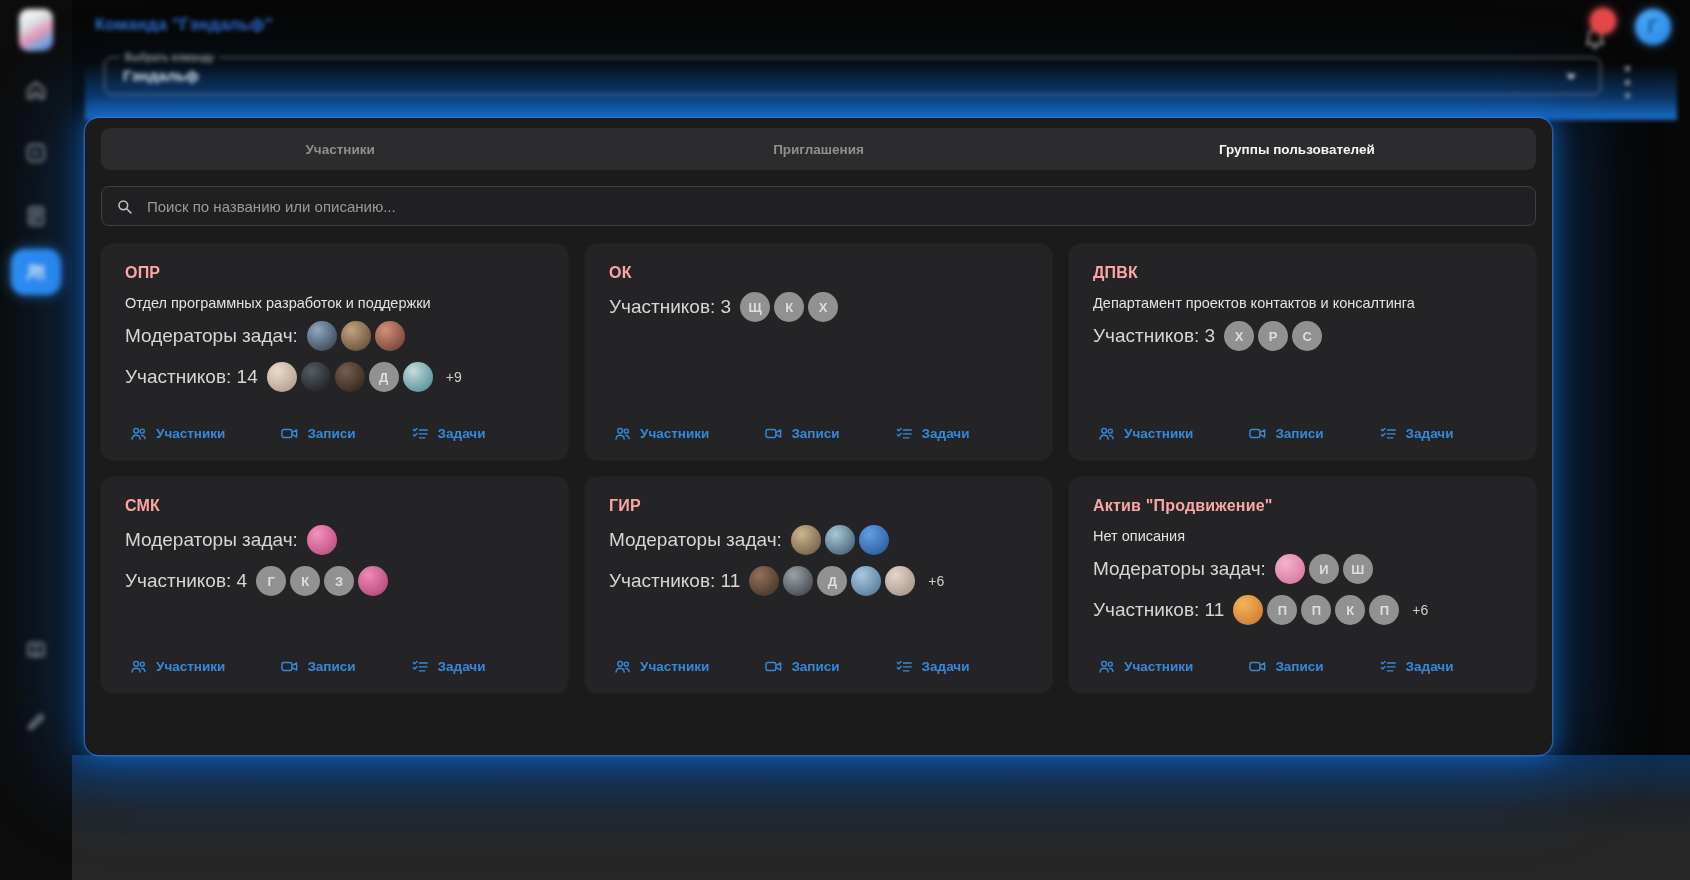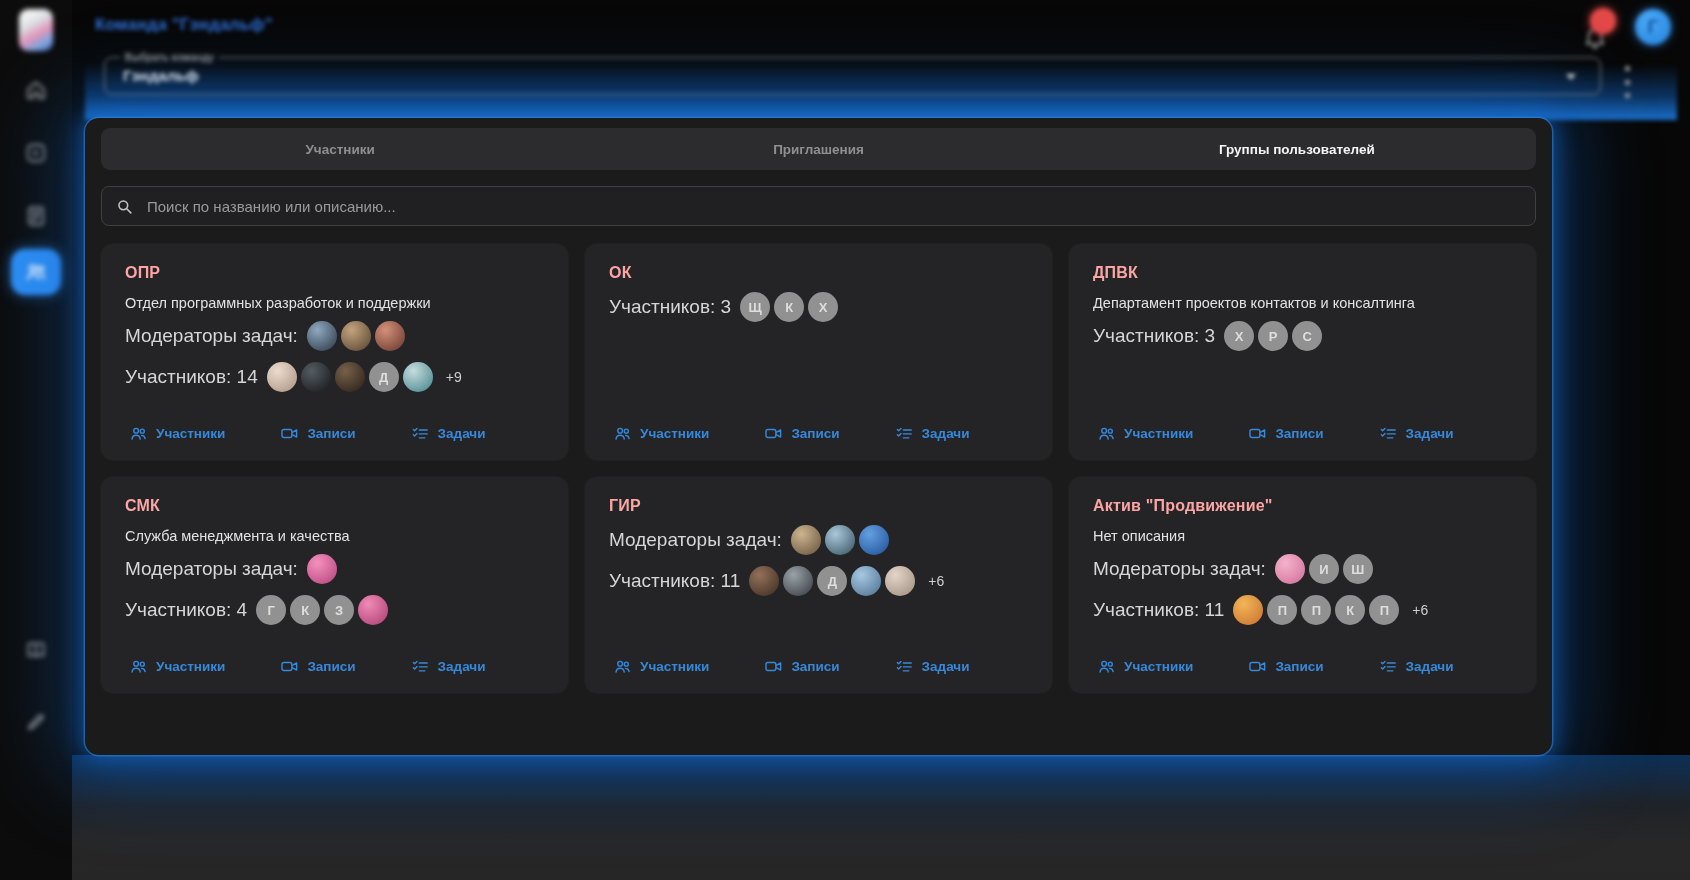--- a/index.html
+++ b/index.html
@@ -333,21 +333,20 @@
                 <path d="M3 13.5l1.6 1.6 3-3"></path>
                 <path d="M10.5 7.5h10M10.5 12.5h10M10.5 17.5h7"></path>
               </svg>
             </span>
             <span>Задачи</span>
           </div>
         </div>
       </div>
       <div class="card">
         <div class="card-title">СМК</div>
-        <div class="card-desc">Служба менеджмента и качества</div>
         <div class="meta-row">
           <span class="meta-label">Модераторы задач:</span>
           <div class="avatars">
             <div class="av" style="background: radial-gradient(circle at 35% 30%, rgb(245, 145, 189), rgb(180, 65, 122));"></div>
           </div>
         </div>
         <div class="meta-row">
           <span class="meta-label">Участников: 4</span>
           <div class="avatars">
             <div class="av letter">Г</div>

